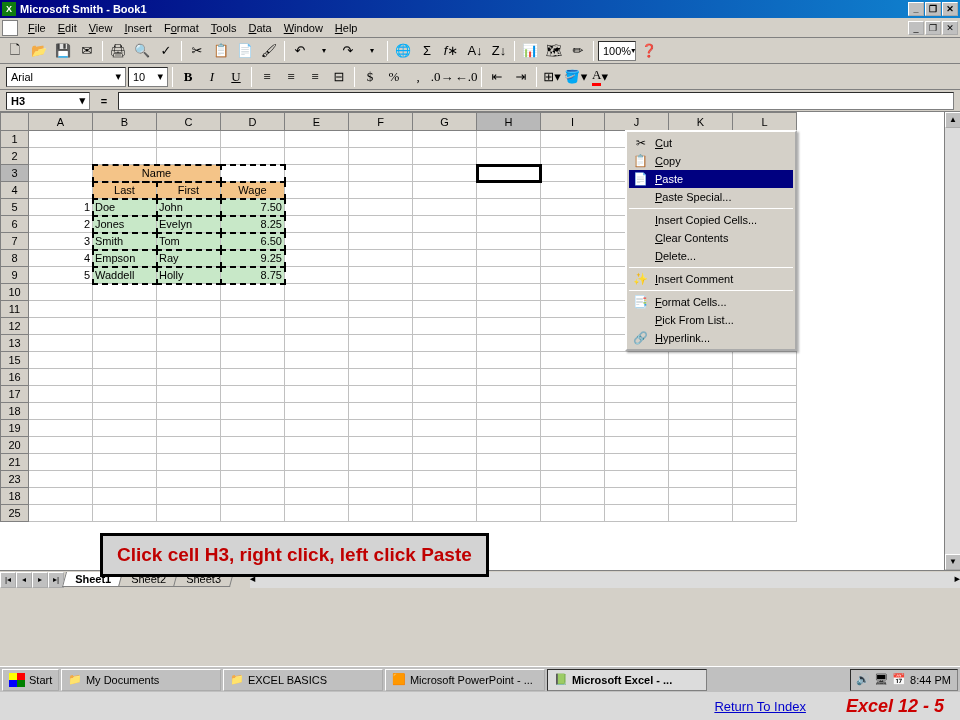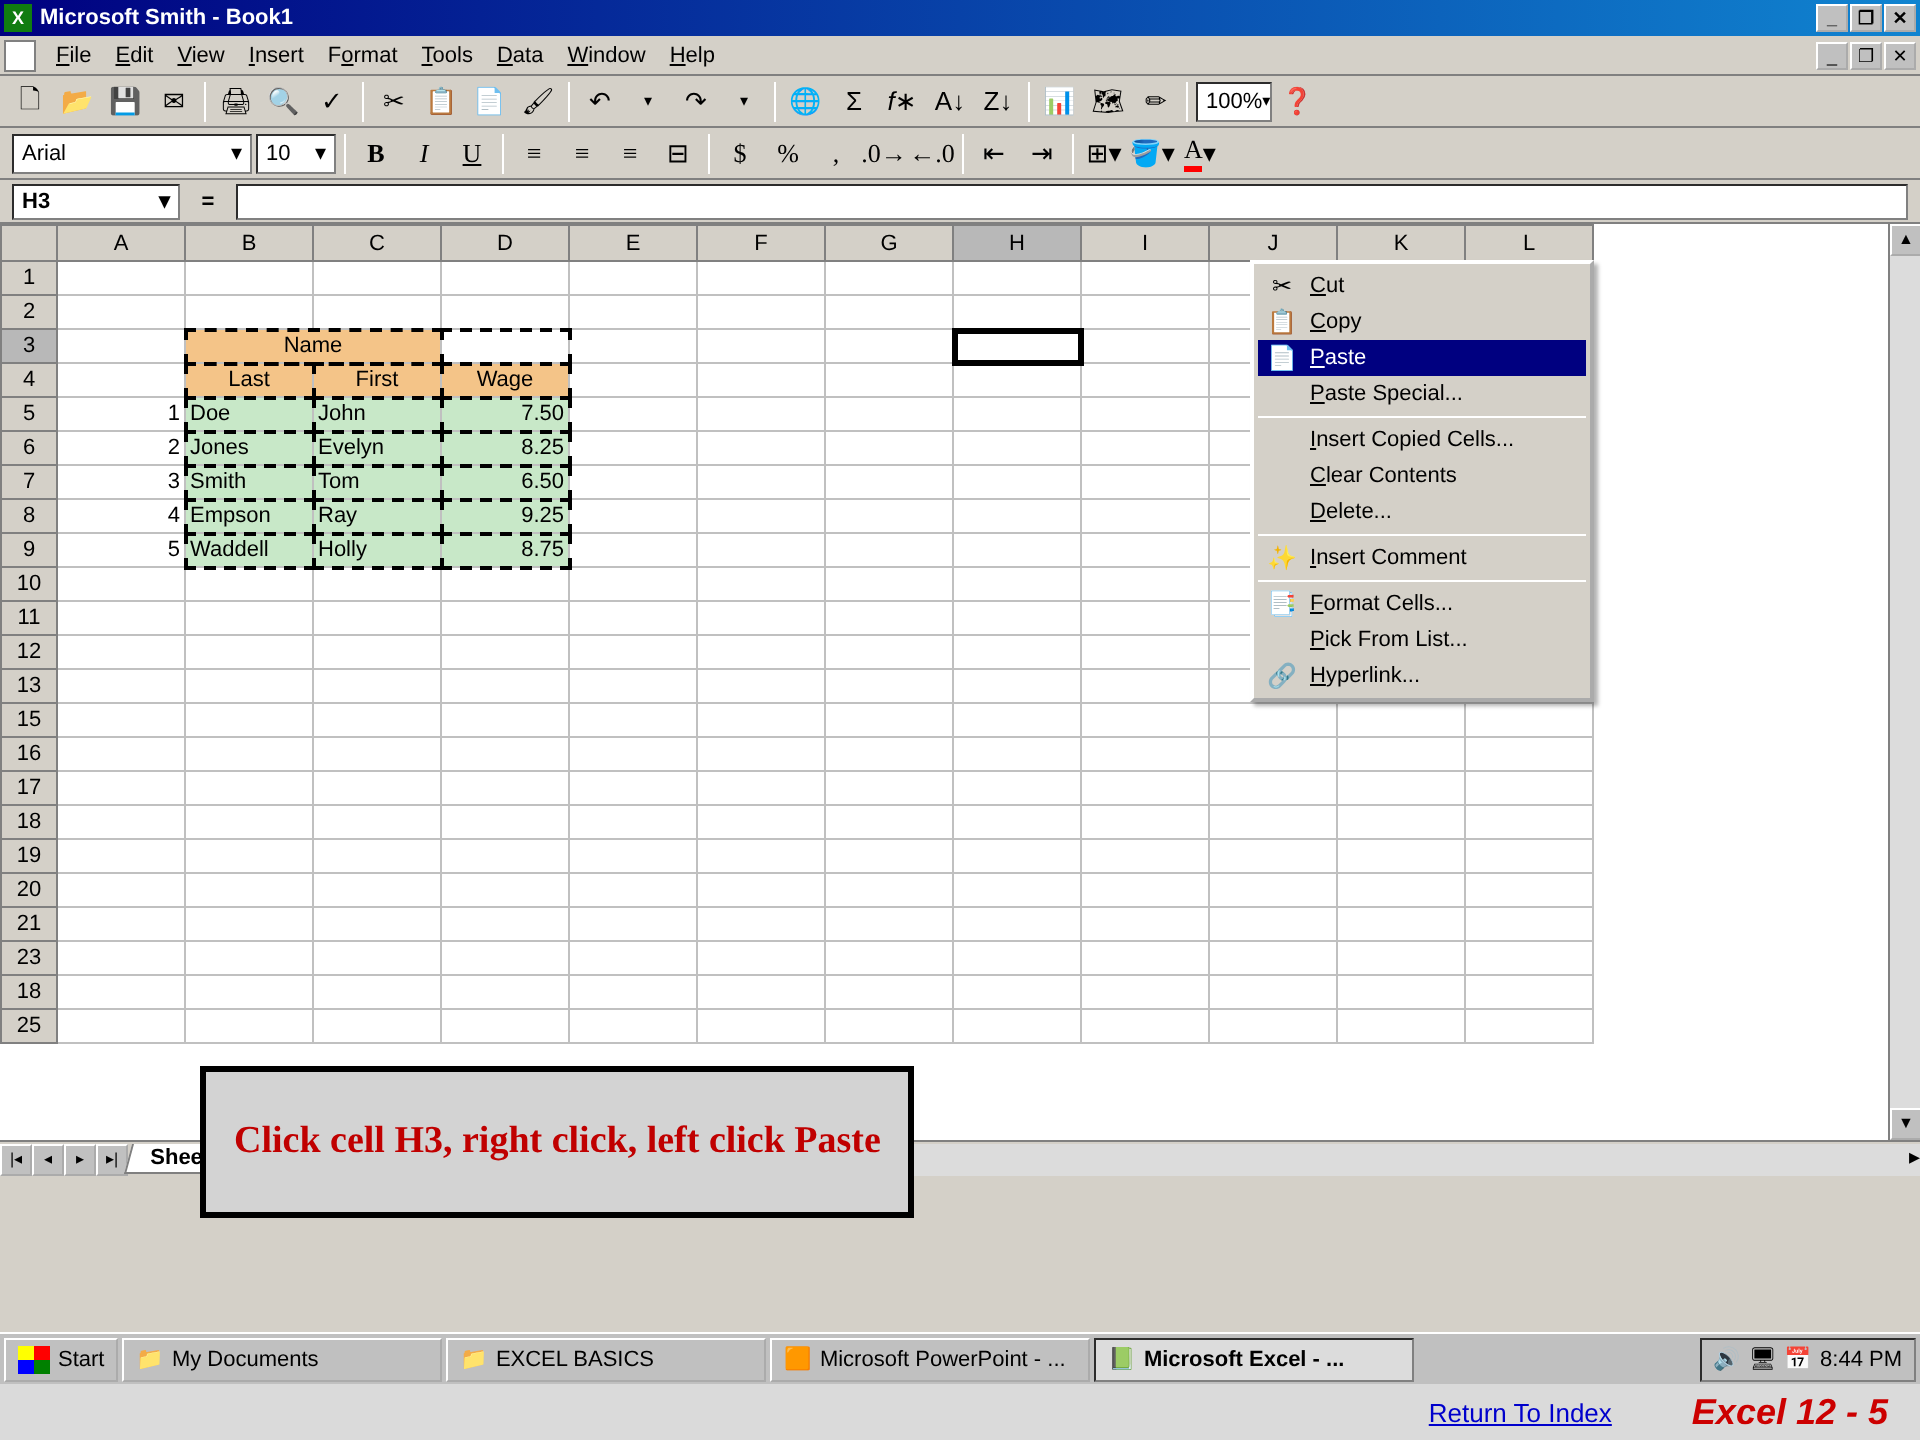--- a/index.html
+++ b/index.html
@@ -78,21 +78,21 @@
   
   .sheet-tabs { height: 18px; display: flex; align-items: center; background: #d4d0c8; border-top: 1px solid #808080; }
   .sheet-tabs .nav { width: 16px; height: 16px; background: #c0c0c0; border: 1px outset #fff; font-size: 8px; text-align: center; line-height: 14px; }
   .sheet-tabs .tab { padding: 1px 10px; background: #d4d0c8; border: 1px solid #808080; border-top: none; font-size: 11px; transform: skewX(-15deg); margin-right: -2px; }
   .sheet-tabs .tab span { display: inline-block; transform: skewX(15deg); }
   .sheet-tabs .tab.active { background: white; font-weight: bold; }
   .sheet-tabs .hscroll-track { flex: 1; background: #dcdcdc; margin-left: 20px; height: 16px; display: flex; }
   .sheet-tabs .hscroll-track .track { flex: 1; }
   
   
-  .callout { position: absolute; left: 100px; top: 533px; background: #d3d3d3; border: 3px solid black; padding: 24px 14px; font-family: Liberation Serif, serif; font-size: 19px; font-weight: bold; color: #c00000; z-index: 5;}
+  .callout { position: absolute; left: 100px; top: 533px; background: #d3d3d3; border: 3px solid black; padding: 8px 14px; font-family: Liberation Sans, sans-serif; font-size: 19px; font-weight: bold; color: #c00000; z-index: 5;}
   
   
   .taskbar { position: absolute; bottom: 28px; left: 0; right: 0; height: 26px; background: #c0c0c0; border-top: 1px solid #fff; display: flex; align-items: center; padding: 2px; gap: 2px; }
   .taskbar .start { height: 22px; padding: 0 6px; border: 1px outset #fff; display: flex; align-items: center; gap: 4px; font-weight: normal; }
   .taskbar .start .flag { width: 16px; height: 14px; background: conic-gradient(red 0 25%, green 0 50%, blue 0 75%, yellow 0); }
   .taskbar .task { height: 22px; padding: 0 6px; border: 1px outset #fff; display: flex; align-items: center; gap: 4px; width: 160px; font-size: 11px; overflow: hidden; }
   .taskbar .task.active { border: 1px inset #808080; background: #dcdcdc; font-weight: bold; }
   .taskbar .tray { height: 22px; border: 1px inset #808080; padding: 0 6px; display: flex; align-items: center; gap: 4px; margin-left: auto; }
   
   

